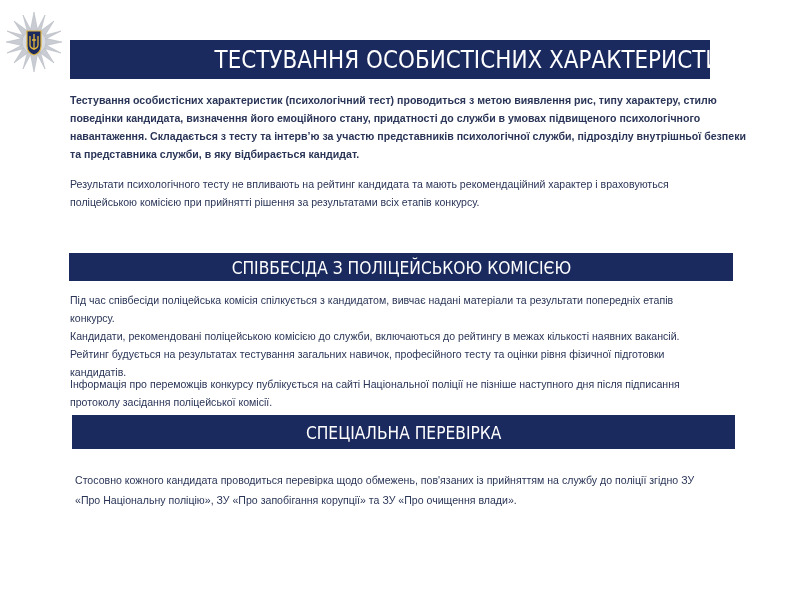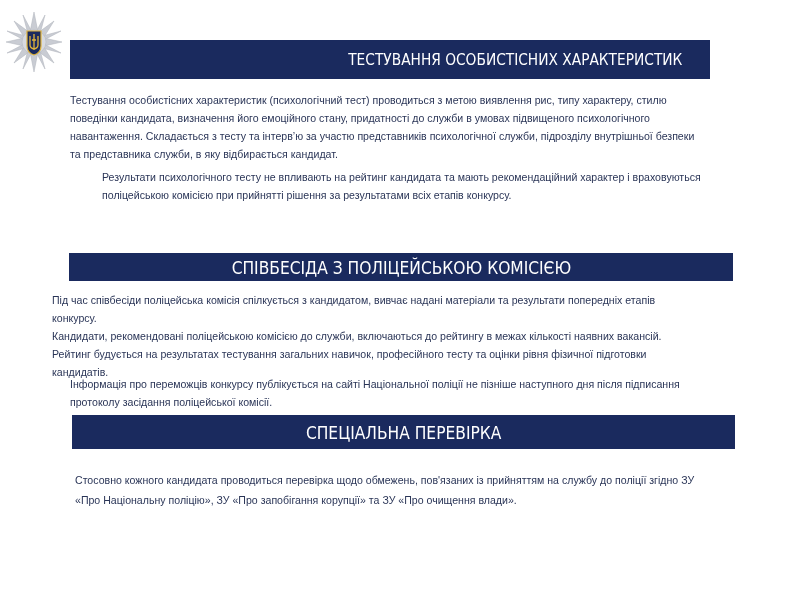--- a/index.html
+++ b/index.html
@@ -27,23 +27,23 @@
       color: #ffffff;
       display: flex;
       align-items: center;
       justify-content: center;
       font-family: "DejaVu Sans", "Liberation Sans", sans-serif;
       letter-spacing: 0px;
       box-sizing: border-box;
     }
     .bar-1 {
       left: 70px; top: 40px; width: 640px; height: 39px;
-      font-size: 16px;
+      font-size: 25px;
       padding-left: 110px;
-      justify-content: flex-end;
+      justify-content: center;
       padding-left: 172px;
     }
     .bar-2 {
       left: 69px; top: 253px; width: 664px; height: 28px;
       font-size: 18px;
     }
     .bar-3 {
       left: 72px; top: 415px; width: 663px; height: 34px;
       font-size: 18px;
     }
@@ -58,23 +58,23 @@
       font-size: 11.5px;
       line-height: 18px;
       font-family: "Liberation Sans", "DejaVu Sans", sans-serif;
     }
     .para .line {
       display: block;
       white-space: nowrap;
       transform-origin: left center;
       transform: scaleX(0.92);
     }
-    .p1 { left: 70px; top: 91px; width: 680px; }
-    .p2 { left: 70px; top: 168px; width: 680px; margin-left: 32px; }
-    .p3 { left: 52px; top: 291px; width: 680px; }
+    .p1 { left: 70px; top: 91px; width: 680px; font-weight: bold; }
+    .p2 { left: 70px; top: 175px; width: 680px; }
+    .p3 { left: 70px; top: 291px; width: 680px; }
     .p4 { left: 70px; top: 375px; width: 680px; }
     .p5 { left: 75px; top: 470px; width: 680px; line-height: 20px; }
   </style>
 </head>
 <body>
 
 <div class="emblem">
   <svg width="60" height="64" viewBox="0 0 60 64">
     <g transform="translate(30,32)">
       <g fill="#c9ccd3" stroke="#aeb2bb" stroke-width="0.5">

